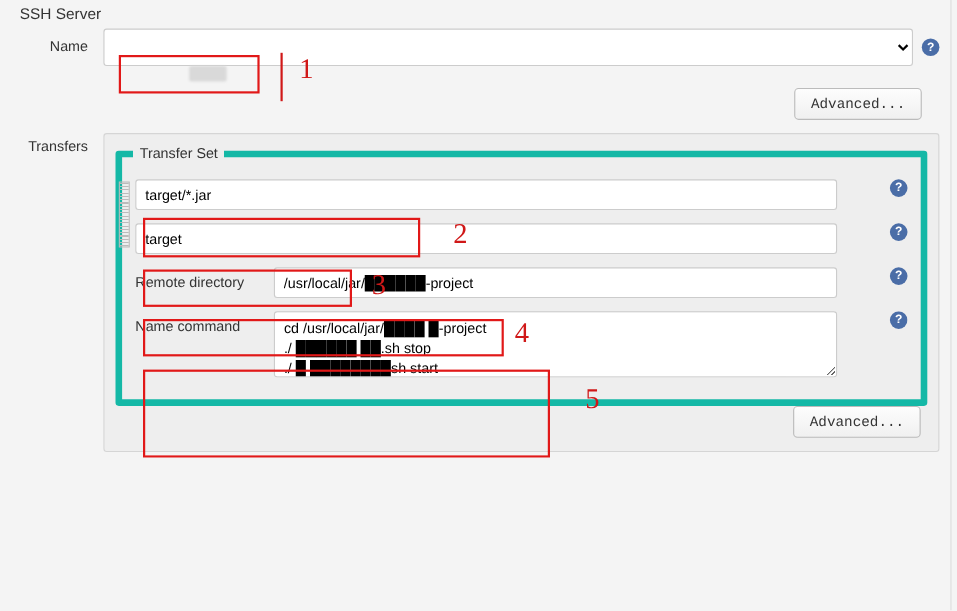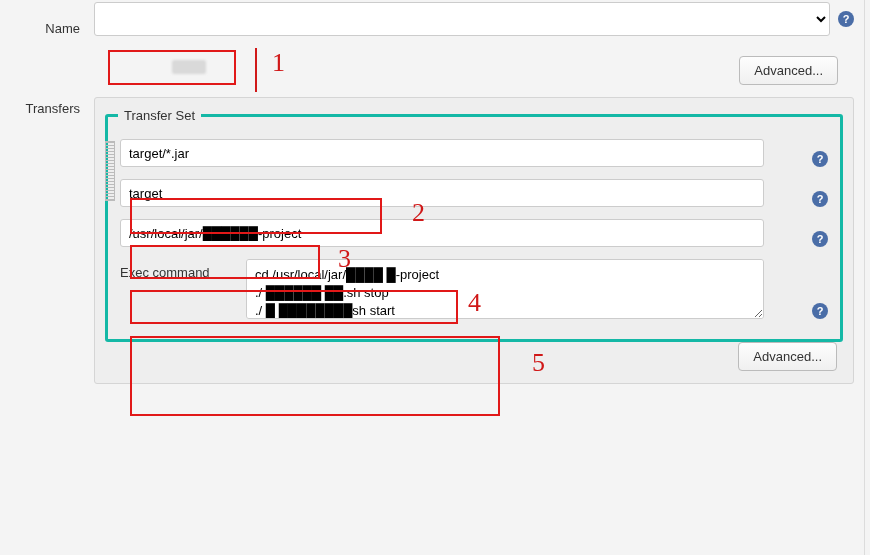--- a/index.html
+++ b/index.html
@@ -26,21 +26,21 @@
     left: 0; right: 6px; top: 0; bottom: 0;
     padding: 2px 0;
   }
   .section-title {
     padding: 2px 8px 6px 18px;
     font-size: 14px;
     color: #333;
   }
   .row {
     display: flex;
-    align-items: flex-end;
+    align-items: flex-start;
     padding: 0 10px 0 18px;
     margin-bottom: 12px;
   }
   .label-col {
     width: 76px;
     text-align: right;
     padding-top: 8px;
     padding-right: 14px;
     color: #333;
   }
@@ -80,41 +80,42 @@
     margin-bottom: 12px;
   }
   button.btn {
     background: linear-gradient(#fdfdfd, #f0f0f0);
     border: 1px solid #bbb;
     border-radius: 4px;
     padding: 6px 14px;
     font-size: 13px;
     color: #333;
     cursor: pointer;
+    font-family: Liberation Mono, monospace;
   }
   .transfers-area {
     display: flex;
     padding-left: 18px;
     padding-right: 10px;
   }
   .transfers-label {
     width: 76px;
     padding-top: 4px;
     padding-right: 14px;
     text-align: right;
   }
   .transfers-panel {
     flex: 1;
     background: #eee;
     border: 1px solid #d5d5d5;
     border-radius: 3px;
     padding: 10px 10px 12px 10px;
   }
   fieldset.ts {
-    border: 3px solid #14b8a6;
+    border: 6px solid #14b8a6;
     border-radius: 3px;
     background: #eee;
     padding: 10px 10px 14px 10px;
     margin: 0;
     position: relative;
   }
   fieldset.ts legend {
     padding: 0 6px;
     font-size: 13px;
     color: #333;
@@ -133,21 +134,21 @@
     padding: 6px 2px;
   }
   .ts-label {
     width: 126px;
     padding-top: 6px;
     color: #333;
   }
   .ts-input-wrap {
     flex: 1;
     display: flex;
-    align-items: flex-end;
+    align-items: flex-start;
     gap: 40px;
   }
   .ts-input {
     flex: 1;
     height: 28px;
     border: 1px solid #ccc;
     border-radius: 3px;
     padding: 0 8px;
     font-size: 13px;
     background: #fff;
@@ -196,20 +197,21 @@
     background: #d9d9d9;
     filter: blur(1px);
     border-radius: 2px;
   }
 </style>
 </head>
 <body>
 
 <div class="main">
 
+  <div class="section-title">SSH Server</div>
 
   <div class="row">
     <div class="label-col">Name</div>
     <div class="field-col">
       <select class="name-select">
         <option>192.16</option>
       </select>
       <span class="help">?</span>
     </div>
   </div>
@@ -233,28 +235,29 @@
         </div>
 
         <div class="ts-row">
           <div class="ts-input-wrap">
             <input class="ts-input" value="target" style="">
             <span class="help">?</span>
           </div>
         </div>
 
         <div class="ts-row">
+          <div class="ts-label">Remote directory</div>
           <div class="ts-input-wrap">
             <input class="ts-input" value="/usr/local/jar/██████-project" style="">
             <span class="help">?</span>
           </div>
         </div>
 
         <div class="ts-row">
-          <div class="ts-label">Exec command</div>
+          <div class="ts-label">Name command</div>
           <div class="ts-input-wrap">
             <textarea class="ts-input" style="">cd /usr/local/jar/████ █-project
 ./ ██████ ██.sh stop
 ./ █ ████████sh start</textarea>
             <span class="help">?</span>
           </div>
         </div>
 
       </fieldset>
 

